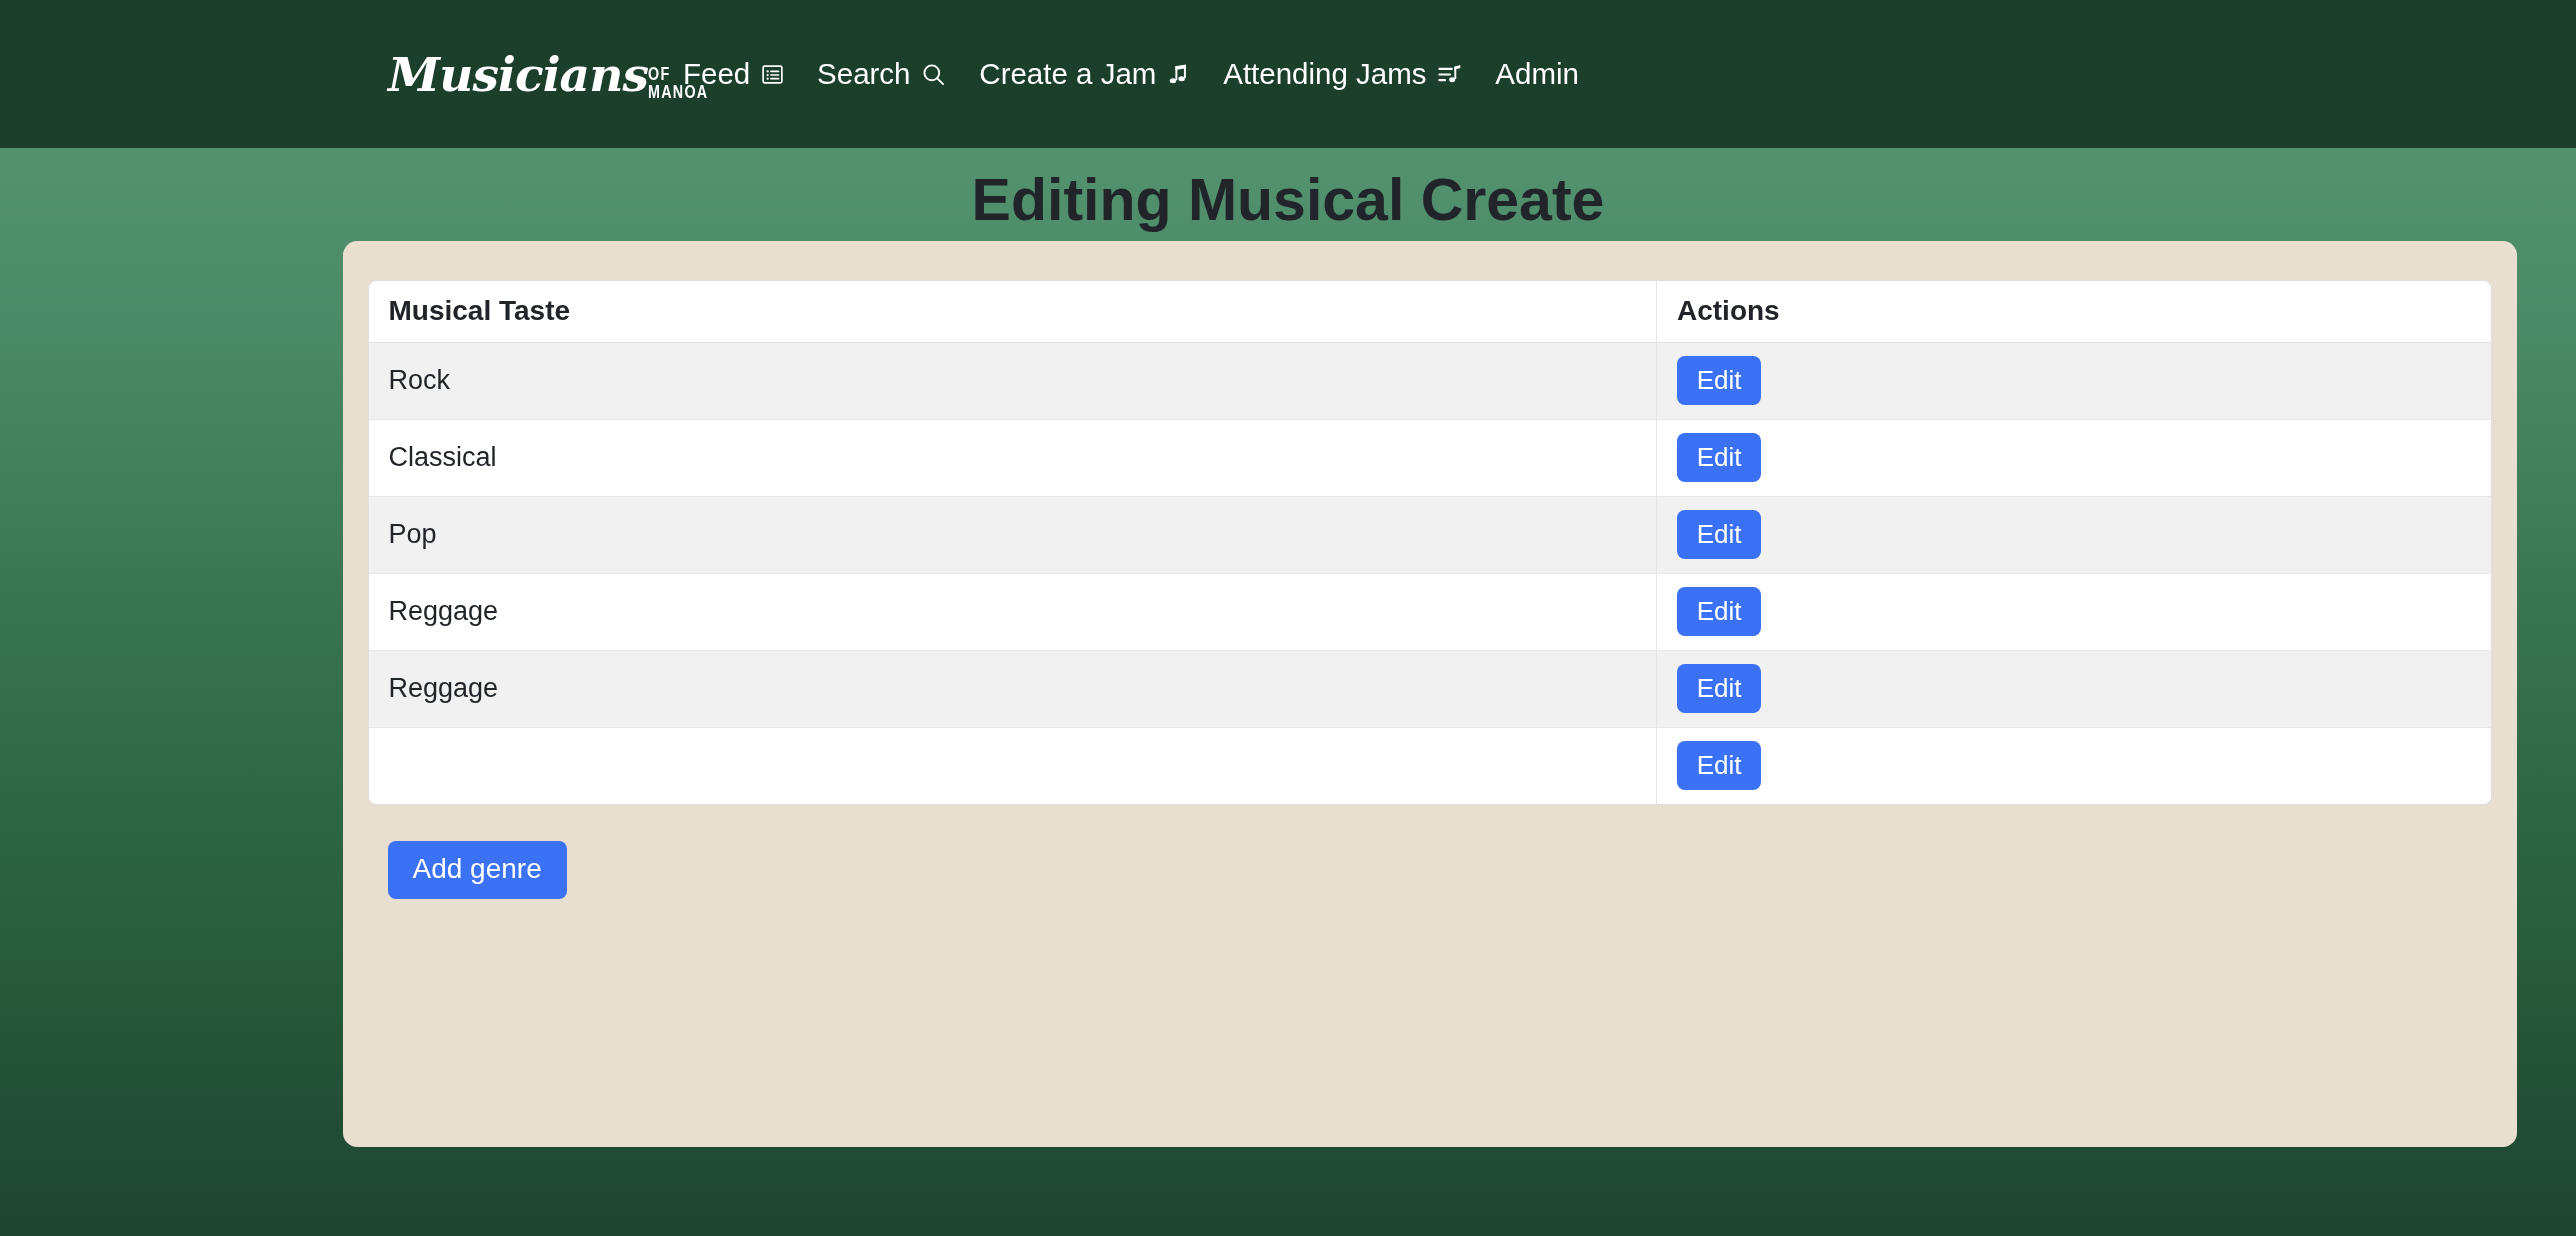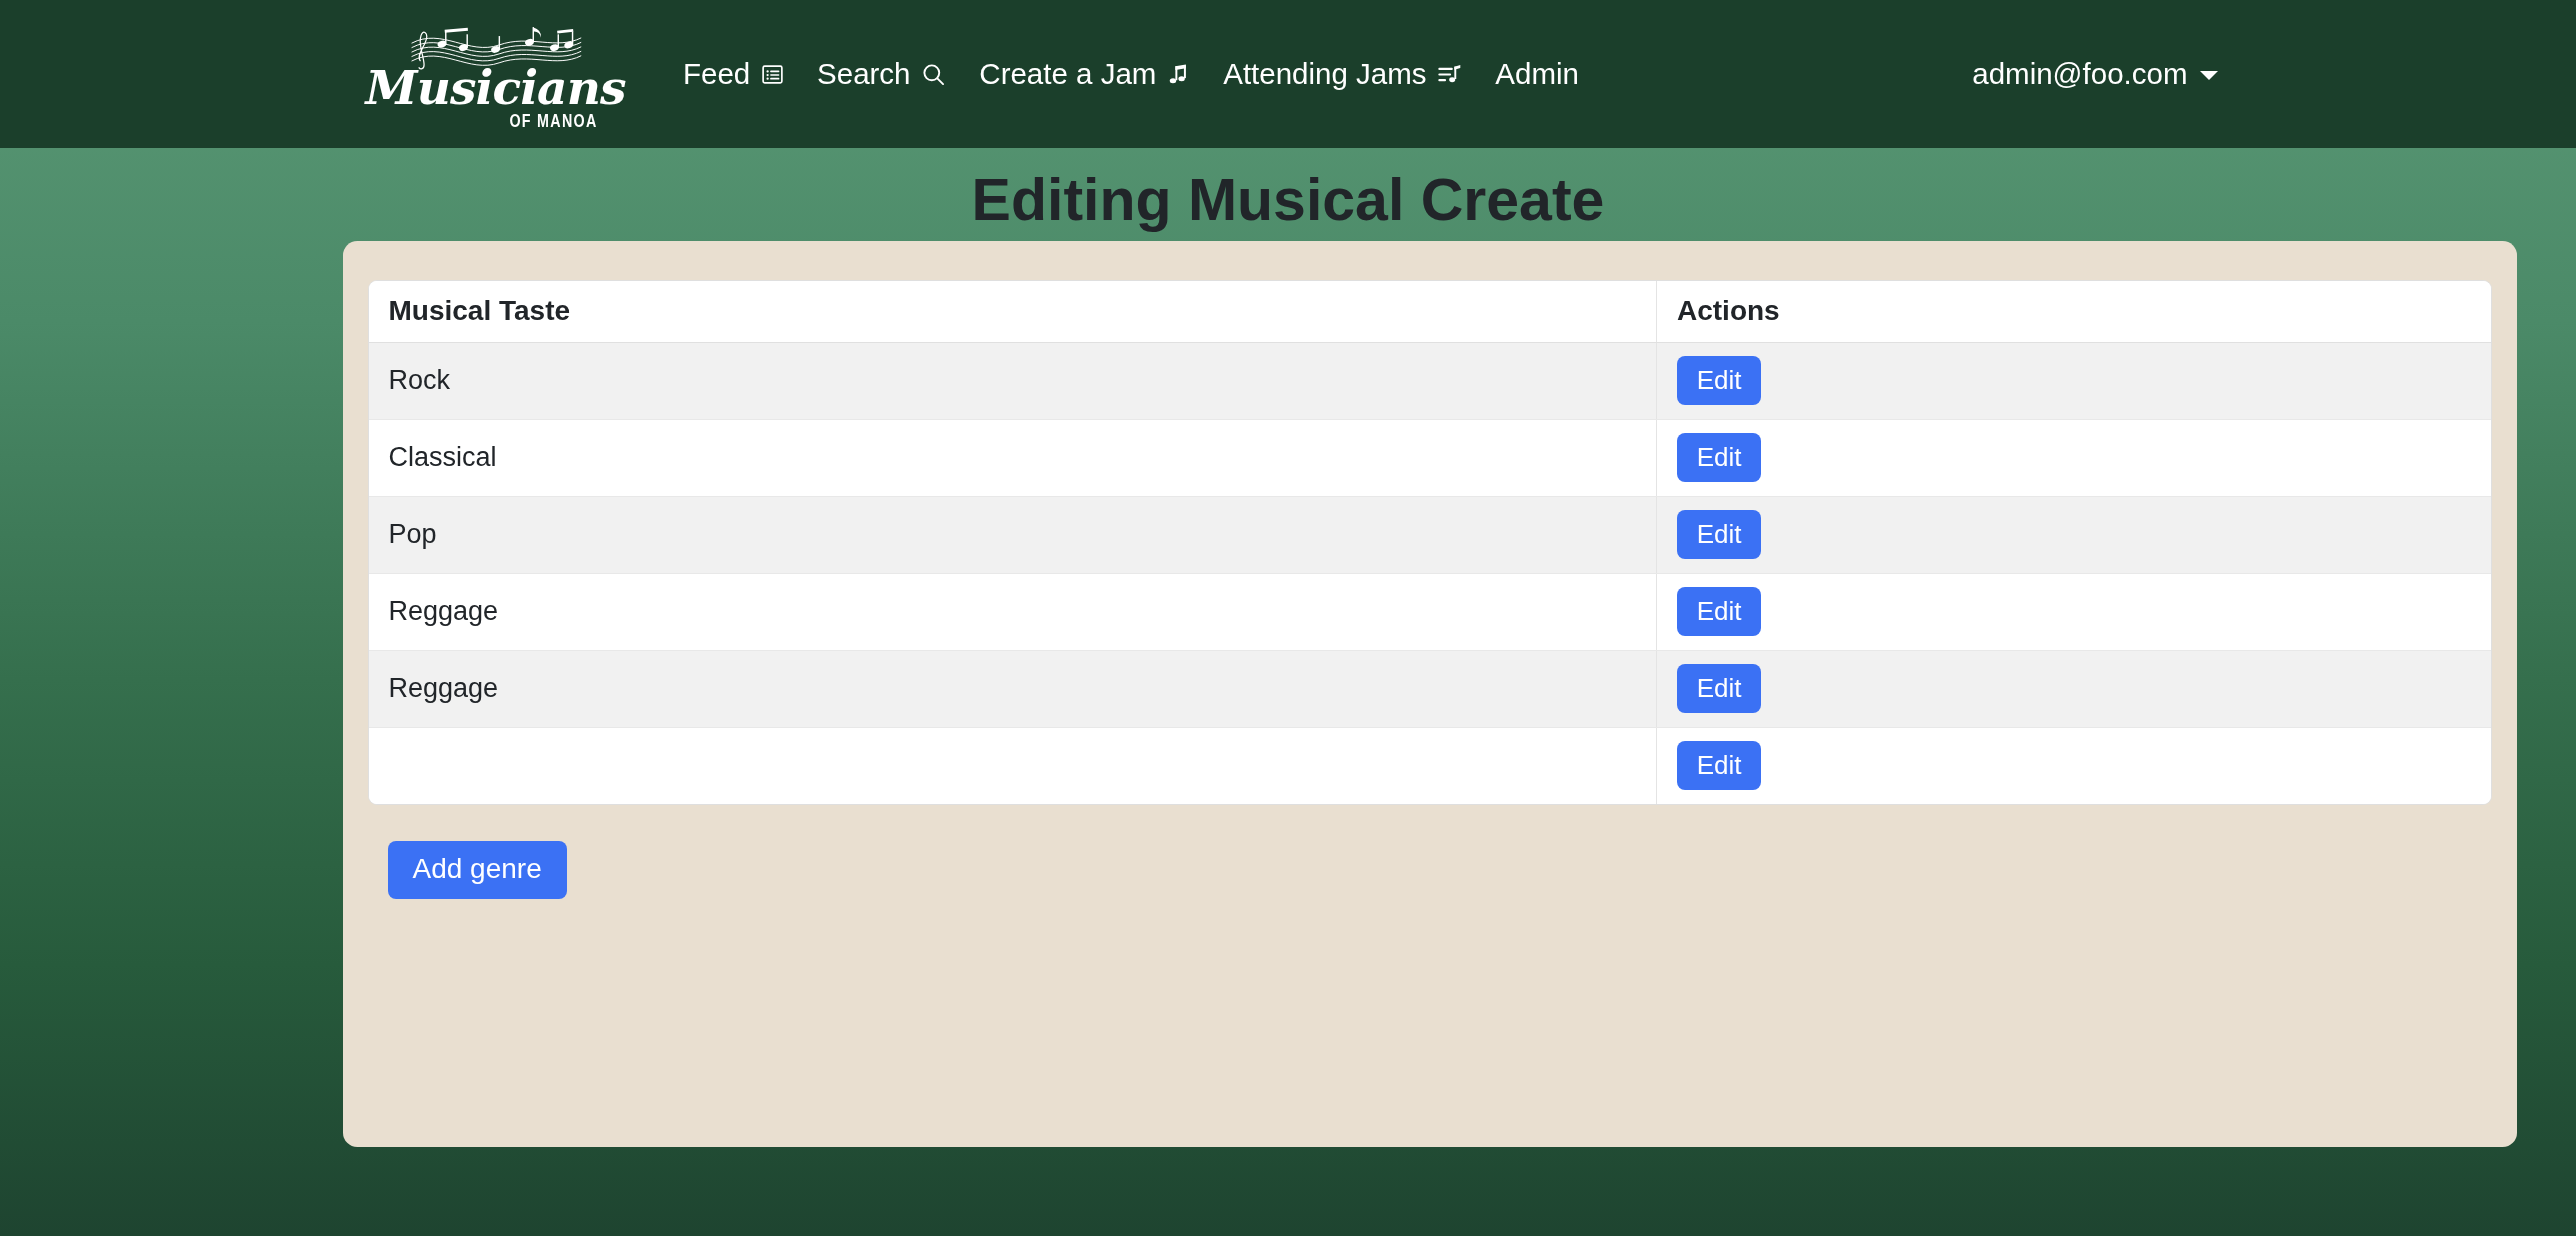--- a/index.html
+++ b/index.html
@@ -31,22 +31,22 @@
     height: 148px;
     background: #1b3f2b;
     display: flex;
     align-items: center;
     z-index: 10;
   }
 
   .brand {
     margin-left: 388px;
     display: flex;
-    flex-direction: column;
-    align-items: center;
+    flex-direction: row;
+    align-items: flex-start;
     width: 215px;
     color: #ffffff;
     text-decoration: none;
     line-height: 1;
   }
   .brand-staff { display:block; margin-bottom: -5.4px; }
   .brand-word {
     font-family: "DejaVu Serif", serif;
     font-style: italic;
     font-weight: 700;
@@ -313,26 +313,20 @@
           </svg>
         </span>
       </a>
 
       <a class="nav-item" href="#">
         <span class="nav-label">Admin</span>
       </a>
 
     </div>
 
-    <div class="nav-right">
-      <a class="user-menu" href="#">
-        <span>admin@foo.com</span>
-        <span class="caret"></span>
-      </a>
-    </div>
   </div>
 
   <h1 class="page-title">Editing Musical Create</h1>
 
   <div class="card">
 
     <div class="table-wrap">
       <table class="taste-table">
         <colgroup>
           <col class="col-name">

